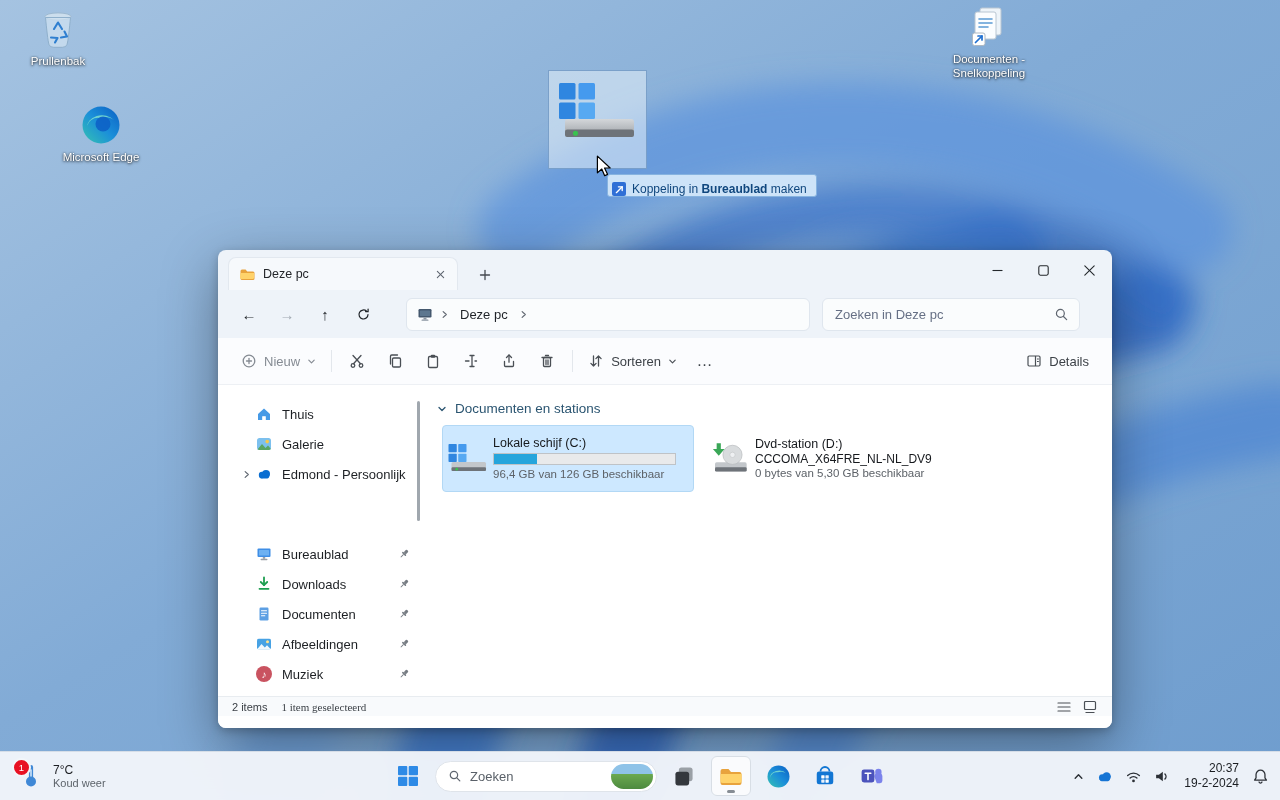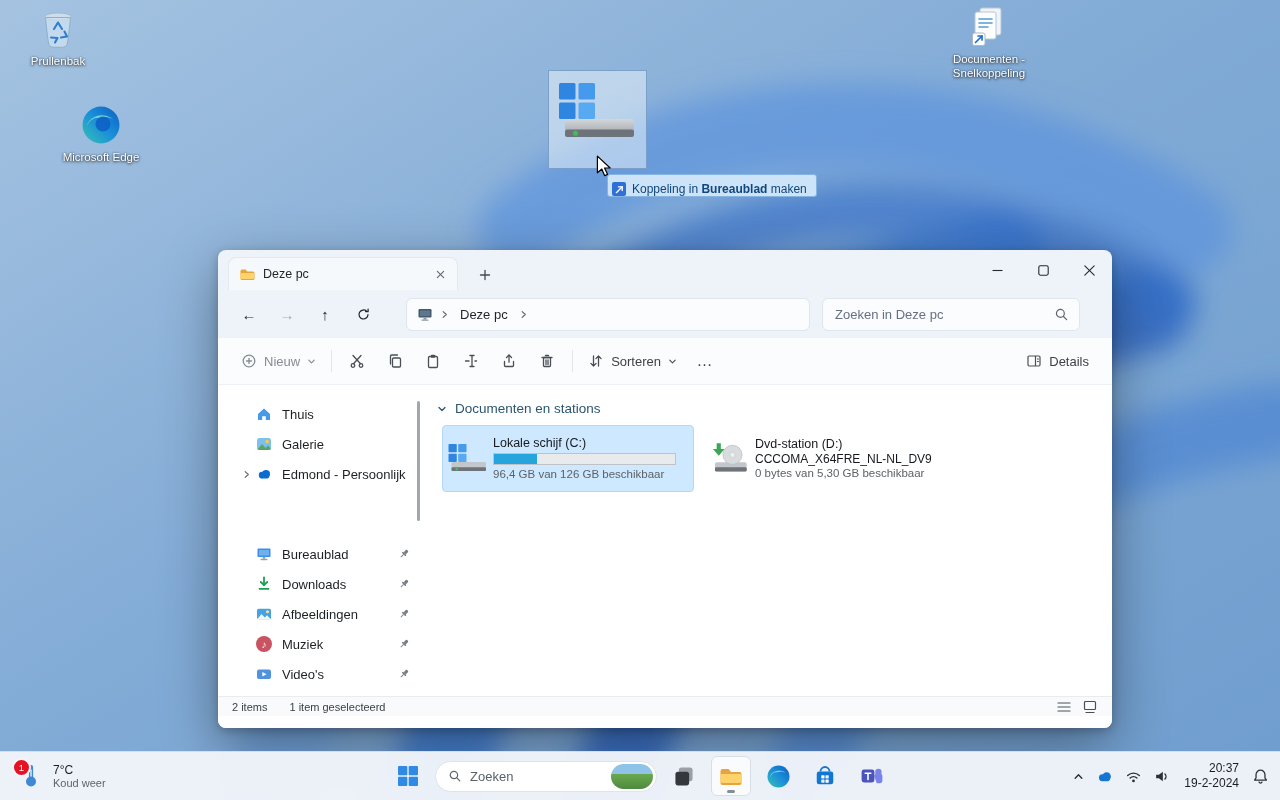--- a/index.html
+++ b/index.html
@@ -75,21 +75,21 @@
   .tile .ticon{width:50px;display:flex;align-items:center;justify-content:center;flex:none;}
   .tile .tcol{display:flex;flex-direction:column;justify-content:center;}
   .tname{font-size:12.5px;color:#16191d;line-height:15px;}
   .tsub{font-size:12px;color:#16191d;line-height:14px;}
   .tdetail{font-size:11.5px;color:#5d6268;line-height:15px;}
   .capbar{width:183px;height:12px;border:1px solid #bfc3c7;background:#e9eaeb;margin:2px 0;box-sizing:border-box;}
   .capfill{height:100%;background:#26a5dc;}
 
   .statusbar{position:absolute;left:0;right:0;bottom:12px;height:20px;background:#f8fafc;border-top:1px solid #e8ecf0;
              display:flex;align-items:center;padding:0 14px;box-sizing:border-box;font-size:11px;color:#3c4147;}
-  .statusbar .sel-count{margin-left:22px;}
+  .statusbar .sel-count{margin-left:14px;font-family:Liberation Serif, serif;}
   .viewicons{margin-left:auto;display:flex;gap:10px;align-items:center;}
 
   
   .taskbar{position:absolute;left:0;right:0;bottom:0;height:48px;background:rgba(241,245,250,.96);
            border-top:1px solid rgba(195,205,218,.55);backdrop-filter:blur(18px);}
   .weather{position:absolute;left:10px;top:0;height:48px;display:flex;align-items:center;gap:9px;padding:0 8px;}
   .wicon{position:relative;width:26px;height:26px;}
   .wbadge{position:absolute;left:-6px;top:-5px;width:15px;height:15px;border-radius:50%;background:#e81123;color:#fff;
           font-size:9.5px;display:flex;align-items:center;justify-content:center;border:2px solid #f3f6fa;box-sizing:content-box;}
   .wtxt .t1{font-size:12px;color:#1c1f23;line-height:14px;}
@@ -505,20 +505,43 @@
             <svg width="12" height="12" viewBox="0 0 12 12">
                 <g transform="rotate(45 6 6)" fill="#767c83">
                   <rect x="4.5" y="1" width="3" height="4" rx="1"></rect>
                   <rect x="3.4" y="5" width="5.2" height="1.6" rx=".8"></rect>
                   <rect x="5.55" y="6.6" width="0.9" height="4"></rect>
                 </g>
               </svg>
           </span>
         </div>
 
+        <div class="sbrow">
+          <span class="chev"></span>
+          <span class="sico">
+            <svg width="16" height="16" viewBox="0 0 16 16">
+                <rect x="3.5" y="1.5" width="9" height="13" rx="1.2" fill="#5d9fe3"></rect>
+                <g stroke="#fff" stroke-width="1.1" stroke-linecap="round">
+                  <line x1="5.5" y1="4.8" x2="10.5" y2="4.8"></line>
+                  <line x1="5.5" y1="7.3" x2="10.5" y2="7.3"></line>
+                  <line x1="5.5" y1="9.8" x2="8.8" y2="9.8"></line>
+                </g>
+              </svg>
+          </span>
+          <span class="slabel">Documenten</span>
+          <span class="pin">
+            <svg width="12" height="12" viewBox="0 0 12 12">
+                <g transform="rotate(45 6 6)" fill="#767c83">
+                  <rect x="4.5" y="1" width="3" height="4" rx="1"></rect>
+                  <rect x="3.4" y="5" width="5.2" height="1.6" rx=".8"></rect>
+                  <rect x="5.55" y="6.6" width="0.9" height="4"></rect>
+                </g>
+              </svg>
+          </span>
+        </div>
 
         <div class="sbrow">
           <span class="chev"></span>
           <span class="sico">
             <svg width="16" height="16" viewBox="0 0 16 16">
                 <defs>
                   <clipPath id="cp2">
                     <rect x="1" y="2.5" width="14" height="11" rx="2"></rect>
                   </clipPath>
                 </defs>

